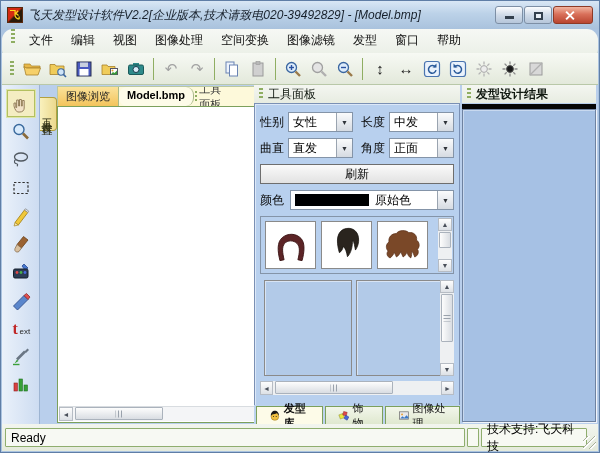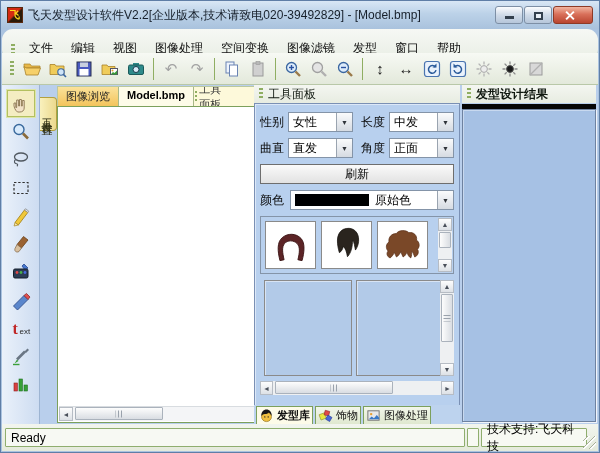--- a/index.html
+++ b/index.html
@@ -4,33 +4,33 @@
 <style>
   * { margin:0; padding:0; box-sizing:border-box; }
   html,body { width:600px; height:453px; font-family:"Liberation Sans","DejaVu Sans",sans-serif; font-size:12px; }
   .window { position:relative; width:600px; height:453px; background:#aac3e0; border:1px solid #5f7ea6; }
 
   
   .titlebar { position:absolute; left:0; top:0; right:0; height:28px;
     background:linear-gradient(#d9e7f5,#bcd2e8 45%,#a9c2dd); display:flex; align-items:center; padding:0 6px; }
   .app-icon { width:16px; height:16px; margin-right:5px; background:linear-gradient(135deg,#d42a12 45%,#2a1a08 55%);
     border:1px solid #5a2a10; color:#ffd81e; font-weight:bold; font-size:10px; line-height:14px; text-align:center; }
-  .title-text { font-size:12px; color:#17202b; white-space:nowrap; overflow:hidden; flex:1; }
+  .title-text { font-size:12px; color:#17202b; white-space:nowrap; overflow:hidden; flex:1;font-style:italic; }
   .win-btns { display:flex; gap:1px; margin-left:4px; }
   .win-btn { width:28px; height:18px; border:1px solid #7d8fa5; border-radius:3px;
     background:linear-gradient(#fcfdfe,#cfdae8 50%,#b6c6da); position:relative; cursor:pointer; }
   .win-btn.close { width:40px; background:linear-gradient(#f2b5a0,#d9705a 45%,#b94530); border-color:#8e3a26; }
   .glyph-min { position:absolute; left:9px; bottom:4px; width:9px; height:3px; background:#33404e; }
   .glyph-max { position:absolute; left:9px; top:5px; width:9px; height:8px; border:2px solid #33404e; background:#e9eff6; }
   .glyph-x1,.glyph-x2 { position:absolute; left:15px; top:3px; width:2px; height:11px; background:#fff; }
   .glyph-x1 { transform:rotate(45deg);} .glyph-x2 { transform:rotate(-45deg);}
 
   
   .menubar { position:absolute; left:1px; top:28px; right:1px; height:32px; background:linear-gradient(#f6f8f4,#e9eee5);
-    border-bottom:1px solid #c9d4bf; display:flex; align-items:flex-end; padding-left:4px;border-radius:11px; }
+    border-bottom:1px solid #c9d4bf; display:flex; align-items:flex-start; padding-left:4px;border-radius:11px; }
   .grip-v { width:4px; height:16px; margin:0 5px;
     background:repeating-linear-gradient(to bottom,#8fae62 0 2px,transparent 2px 4px); }
   .menu-item { padding:3px 9px; color:#101010; cursor:default; }
 
   
   .toolbar { position:absolute; left:1px; top:52px; right:1px; height:32px; background:linear-gradient(#f7f9f4,#e3e9db);
     border-bottom:1px solid #b9c8a8; display:flex; align-items:center; padding-left:3px; }
   .tb-sep { width:1px; height:22px; background:#8fae62; margin:0 4px; }
   .tb-btn { width:24px; height:24px; display:flex; align-items:center; justify-content:center; margin:0 1px; border:1px solid transparent; }
   .tb-btn svg { display:block; }
@@ -48,21 +48,21 @@
   .tool-btn.sel { background:#f4edc2; border:1px solid #b3c060; box-shadow:0 0 0 1px #dde6a8; }
   .settings-tab { position:absolute; left:38px; top:12px; width:17px; padding:12px 2px; writing-mode:vertical-rl;
     text-orientation:upright; background:linear-gradient(to right,#f9f1bd,#ecd98e); border:1px solid #b3a040; border-left:none;
     border-radius:0 4px 4px 0; font-size:11px; letter-spacing:2px; color:#2a2a10; z-index:5; cursor:pointer; }
 
   
   .canvas-panel { position:absolute; left:55px; top:1px; width:228px; bottom:2px; }
   .tabstrip { height:20px; display:flex; background:#fdf9da; border:1px solid #b9c8a0; border-bottom:none; overflow:hidden; }
   .tab { padding:2px 8px 0; font-size:11px; border-right:1px solid #a8b888; cursor:pointer; white-space:nowrap; }
   .tab.inactive { background:linear-gradient(#fbe29a,#f3c45c); color:#222; }
-  .tab.active { background:#fdfbe8; font-weight:bold; color:#000; }
+  .tab.active { background:#fdfbe8; font-weight:bold; color:#000;border-radius:8px; }
   .tab-overflow { display:flex; align-items:center; overflow:hidden; width:30px; flex:none; font-size:11px; color:#333; }
   .canvas-body { position:absolute; top:20px; left:0; right:0; bottom:0; border:1px solid #7ca05c; background:#fff; }
   .canvas-surface { position:absolute; left:1px; top:1px; right:16px; bottom:16px; background:#ffffff; }
 
   
   .sb-btn { background:linear-gradient(#fdfdfd,#dde1e6); border:1px solid #b6bcc4; color:#4a505a;
     display:flex; align-items:center; justify-content:center; font-size:7px; line-height:1; cursor:pointer; }
   .sb-thumb { background:linear-gradient(to right,#fdfdfd,#d9dde2); border:1px solid #aab2bc; border-radius:1px; position:relative; cursor:pointer; }
   .sb-thumb.h { background:linear-gradient(#fdfdfd,#d9dde2); }
   .sb-grip { position:absolute; left:50%; top:50%; transform:translate(-50%,-50%); width:7px; height:7px;
@@ -103,21 +103,21 @@
   .big-box { position:absolute; top:0; width:88px; height:96px; background:#b2cae8; border:1px solid #8a8a8a; box-shadow:inset 1px 1px 0 #d8e4f4; }
   .bb-sb { position:absolute; right:0; top:0; bottom:0; width:14px; background:#eef0f2; }
   .bb-sb .up { position:absolute; top:0; left:0; right:0; height:13px; }
   .bb-sb .down { position:absolute; bottom:0; left:0; right:0; height:13px; }
   .bb-sb .bb-thumb { position:absolute; top:14px; left:1px; right:1px; height:48px; }
   .mid-hsb { position:relative; margin-top:5px; height:14px; background:#eef0f2; }
   .mid-hsb .left { position:absolute; left:0; top:0; bottom:0; width:13px; }
   .mid-hsb .right { position:absolute; right:0; top:0; bottom:0; width:13px; }
   .mid-hsb .h-thumb { position:absolute; left:15px; top:0; height:13px; width:118px; }
   .bottom-tabs { position:absolute; left:0; right:0; bottom:0; height:20px; background:#bdd3ee; display:flex; align-items:flex-end; gap:2px; padding-left:2px; }
-  .btab { display:flex; align-items:center; gap:3px; height:19px; padding:0 2px; font-size:11px; border:1px solid #7ca05c;
+  .btab { display:flex; align-items:center; gap:3px; height:19px; padding:0 12px; font-size:11px; border:1px solid #7ca05c;
     background:linear-gradient(#f2f6ea,#dfe8cf); cursor:pointer; color:#111; }
   .btab.active { background:#fdfbe8; font-weight:bold; }
 
   
   .right-panel { position:absolute; left:460px; top:0; right:2px; bottom:0;font-weight:bold; }
   .black-bar { height:22px; background:#060606; display:flex; align-items:center; gap:6px; padding:0 6px; margin-top:1px; }
   .black-bar .rb-btn { width:18px; height:18px; display:flex; align-items:center; justify-content:center; cursor:pointer; }
   .result-box { position:absolute; top:24px; left:0; right:0; bottom:3px; background:#a6c1e4;
     border:1px solid #6e82a0; box-shadow:inset 1px 1px 0 #c8d9ef, 1px 1px 0 #f0f4fa; }
 

